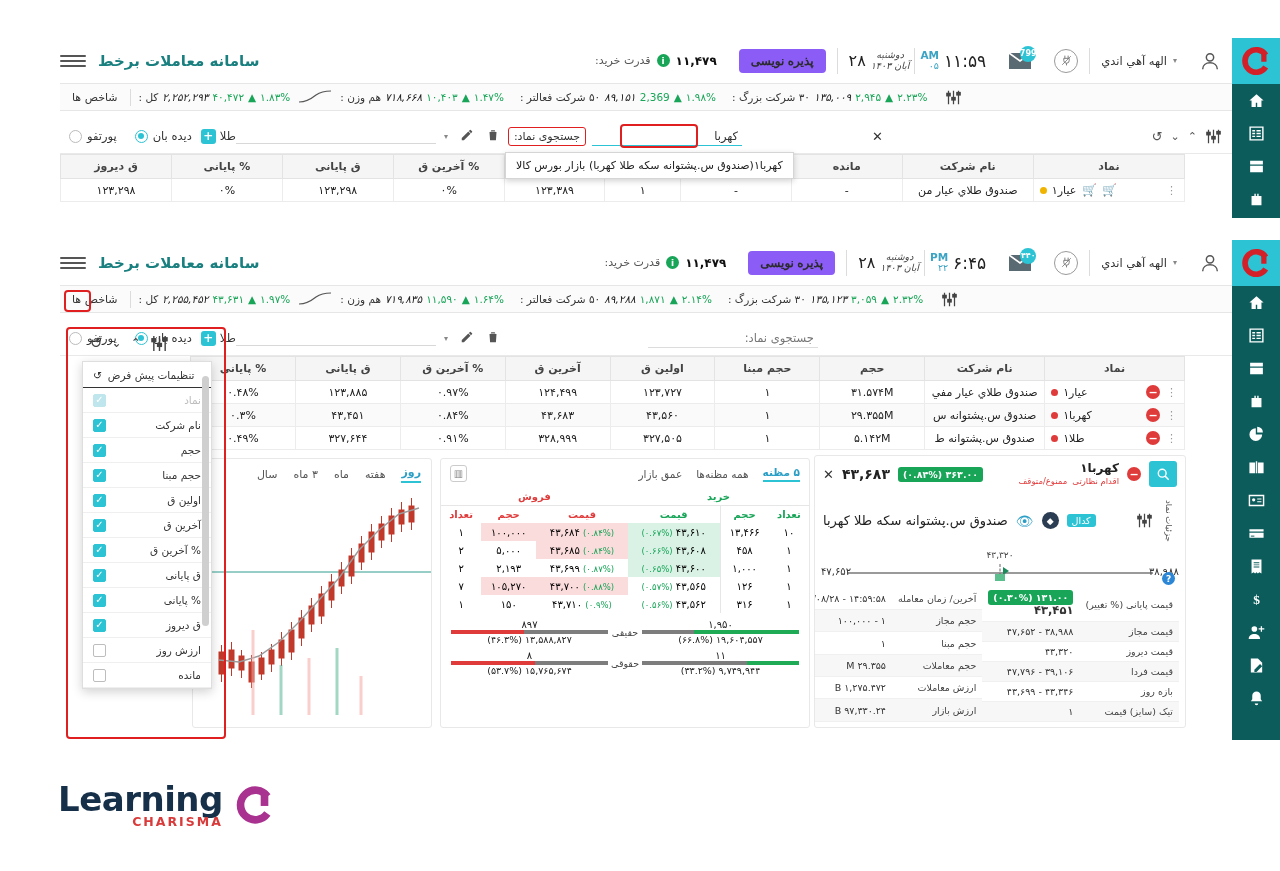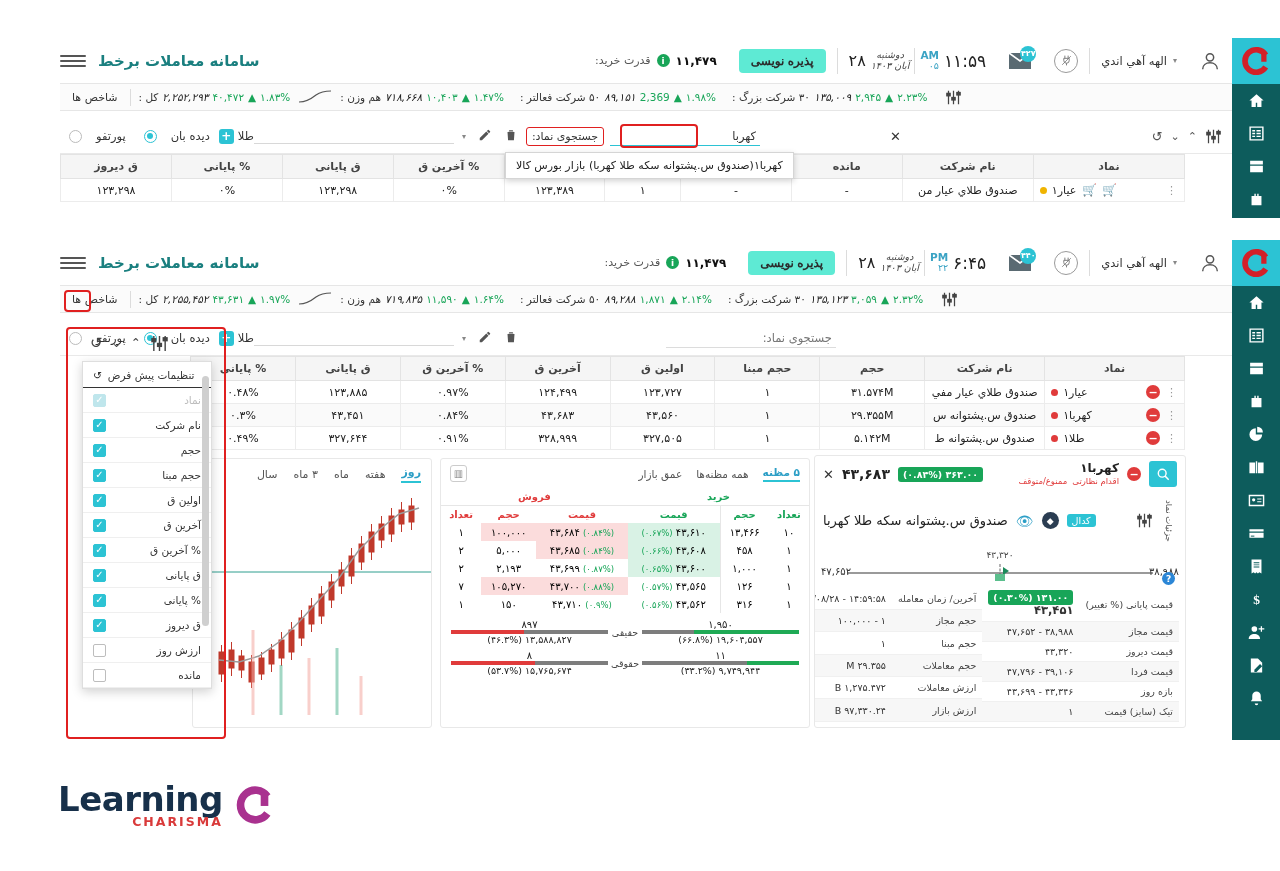--- a/index.html
+++ b/index.html
@@ -51,21 +51,21 @@
   }
   .hdr-div { width:1px; height:26px; background:#dcdcdc; }
   .pw-label { font-size:11px; color:#555; }
   .pw-val { font-size:12px; color:#111; font-weight:bold; }
   .info-dot {
     width:13px; height:13px; border-radius:50%; background:#18a558;
     color:#fff; font-size:9px; display:flex; align-items:center;
     justify-content:center; font-weight:bold;
   }
   .btn-yellow {
-    background:#5eead4; color:#2b2b2b; font-size:12px; font-weight:bold;
+    background:#8b5cf6; color:#2b2b2b; font-size:12px; font-weight:bold;
     padding:5px 12px; border-radius:4px; border:none; cursor:pointer;
     white-space:nowrap;
   }
   .datetime { display:flex; align-items:center; gap:5px; font-size:11px; color:#333; }
   .dt-big { font-size:17px; color:#222; letter-spacing:.5px; }
   .dt-stack { display:flex; flex-direction:column; line-height:1.1; font-size:9.5px; color:#3ba3c4; }
   .dt-stack b { font-size:10.5px; color:#3ba3c4;}
   .dt-day { display:flex; flex-direction:column; align-items:center; line-height:1.15; font-size:9.5px; color:#444;font-style:italic; }
   .dt-num { font-size:16px; color:#222; }
   .mailicon { position:relative; width:24px; height:18px; }
@@ -102,21 +102,21 @@
   .wl-toolbar {
     position:absolute; right:48px; height:35px; background:#fff;
     border-bottom:1px solid #e9e9e9; display:flex; align-items:center;
     direction:rtl; font-size:11.5px; color:#333;
   }
   .radio { width:13px; height:13px; border:1.5px solid #bbb; border-radius:50%; display:inline-block; }
   .radio.on { border-color:#2cc3d4; position:relative; }
   .radio.on::after {
     content:''; position:absolute; inset:2.5px; border-radius:50%; background:#2cc3d4;
   }
-  .tb-item { display:flex; align-items:center; gap:14px; padding:0 9px; white-space:nowrap; }
+  .tb-item { display:flex; align-items:center; gap:5px; padding:0 9px; white-space:nowrap; }
   .plus-sq {
     width:15px; height:15px; background:#2cc3d4; color:#fff; border-radius:3px;
     display:flex; align-items:center; justify-content:center; font-size:12px; line-height:1; font-weight:bold;
   }
   .wl-name { font-size:11.5px; color:#333; padding-left:4px;}
   .wl-underline { flex:0 0 200px; border-bottom:1px solid #d8d8d8; height:16px; }
   .icon-btn { color:#555; padding:0 4px; cursor:pointer; }
   .search-wrap { position:relative; display:flex; align-items:center; gap:6px; }
   .search-box {
     border:none; border-bottom:1.5px solid #2cc3d4; background:transparent;
@@ -301,21 +301,21 @@
           <path d="M4 20 20 4" stroke-width="1.5"></path>
         </svg>
     </span>
   </div>
   <div class="hdr-seg">
     <span class="mailicon">
       <svg viewBox="0 0 24 18" width="24" height="18">
           <path d="M1 1h22v16H1z" fill="#5a6a72"></path>
           <path d="M1 1l11 8L23 1" fill="none" stroke="#fff" stroke-width="1.6"></path>
         </svg>
-      <span class="mailbadge">۴۲۷</span>
+      <span class="mailbadge">799</span>
     </span>
   </div>
   <div class="hdr-seg datetime">
     <span class="dt-big">۱۱:۵۹</span>
     <span class="dt-stack">
       <b>AM</b>
       <span>۰۵</span>
     </span>
     <span class="hdr-div"></span>
     <span class="dt-day">

